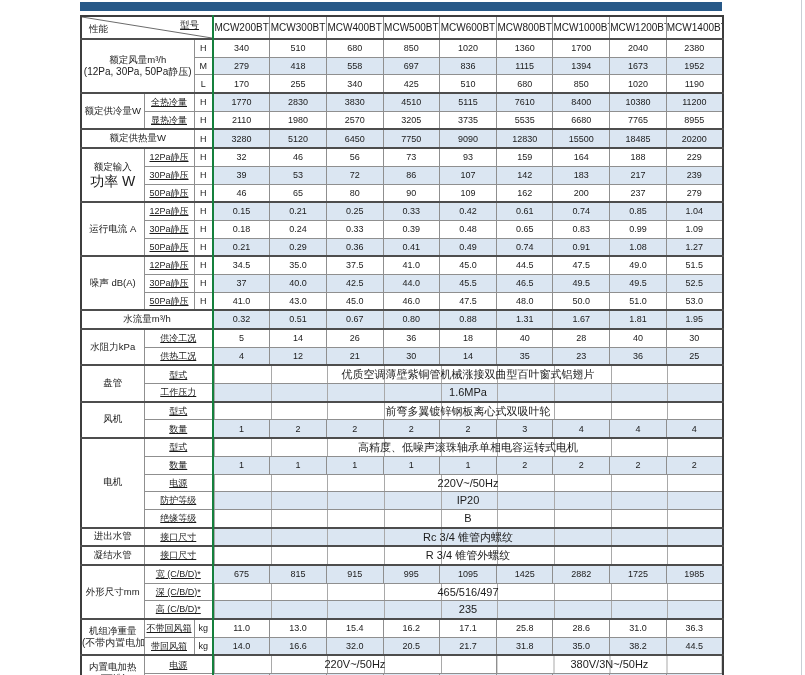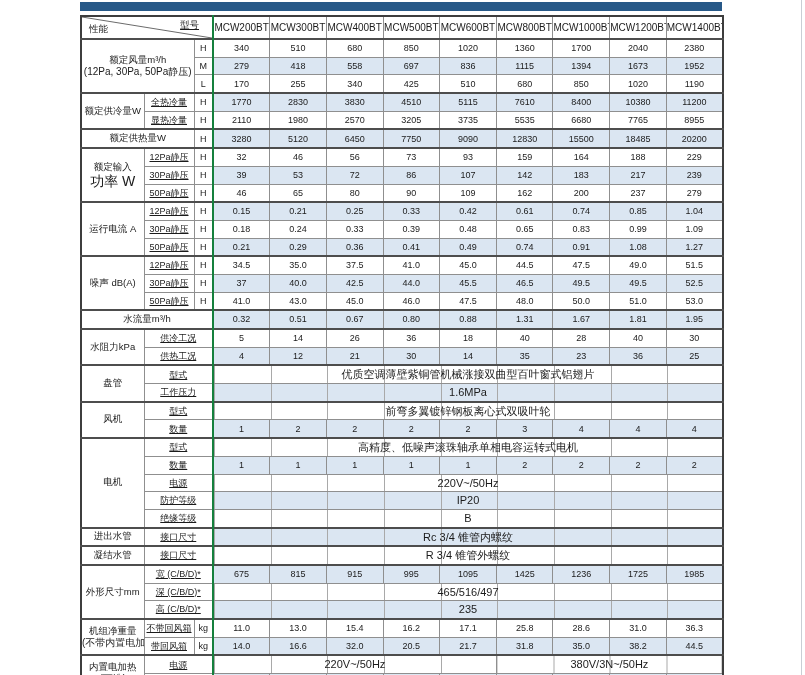--- a/index.html
+++ b/index.html
@@ -373,21 +373,21 @@
           </tr>
           <tr class="sec alt">
             <td class="lab" rowspan="3">外形尺寸mm</td>
             <td class="sub preD" colspan="2">宽 (C/B/D)*</td>
             <td class="d">675</td>
             <td class="d">815</td>
             <td class="d">915</td>
             <td class="d">995</td>
             <td class="d">1095</td>
             <td class="d">1425</td>
-            <td class="d">1236</td>
+            <td class="d">2882</td>
             <td class="d">1725</td>
             <td class="d">1985</td>
           </tr>
           <tr>
             <td class="sub preD" colspan="2">深 (C/B/D)*</td>
             <td class="span" colspan="9">465/516/497</td>
           </tr>
           <tr class="alt">
             <td class="sub preD" colspan="2">高 (C/B/D)*</td>
             <td class="span" colspan="9">235</td>

